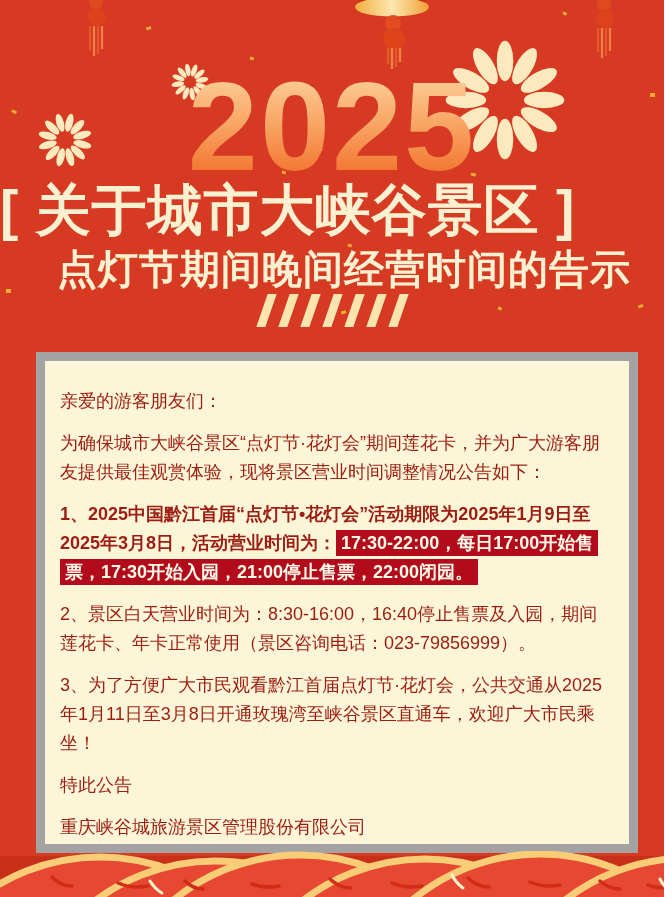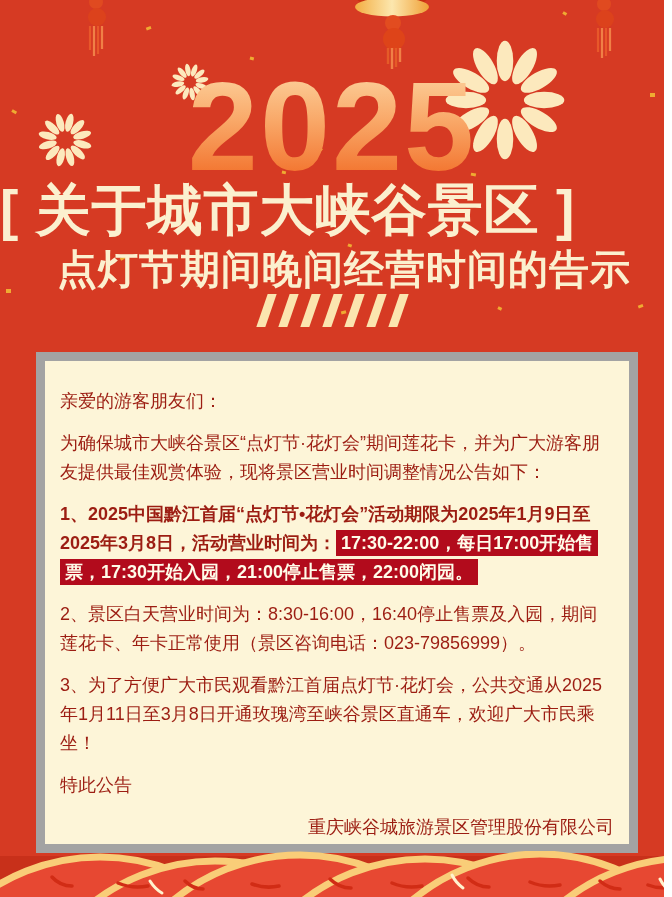--- a/index.html
+++ b/index.html
@@ -106,21 +106,20 @@
     background: #b20b1c;
     color: #fffce9;
     font-weight: bold;
     padding: 3px 5px;
     -webkit-box-decoration-break: clone;
     box-decoration-break: clone;
   }
 
   .signature {
     margin-top: 30px;
-    text-align: right;
   }
   .signature .line { display: block; }
 </style>
 </head>
 <body>
 
 <div class="poster">
 
   <svg class="deco-top" width="672" height="352" viewBox="0 0 672 352">
     <defs>

